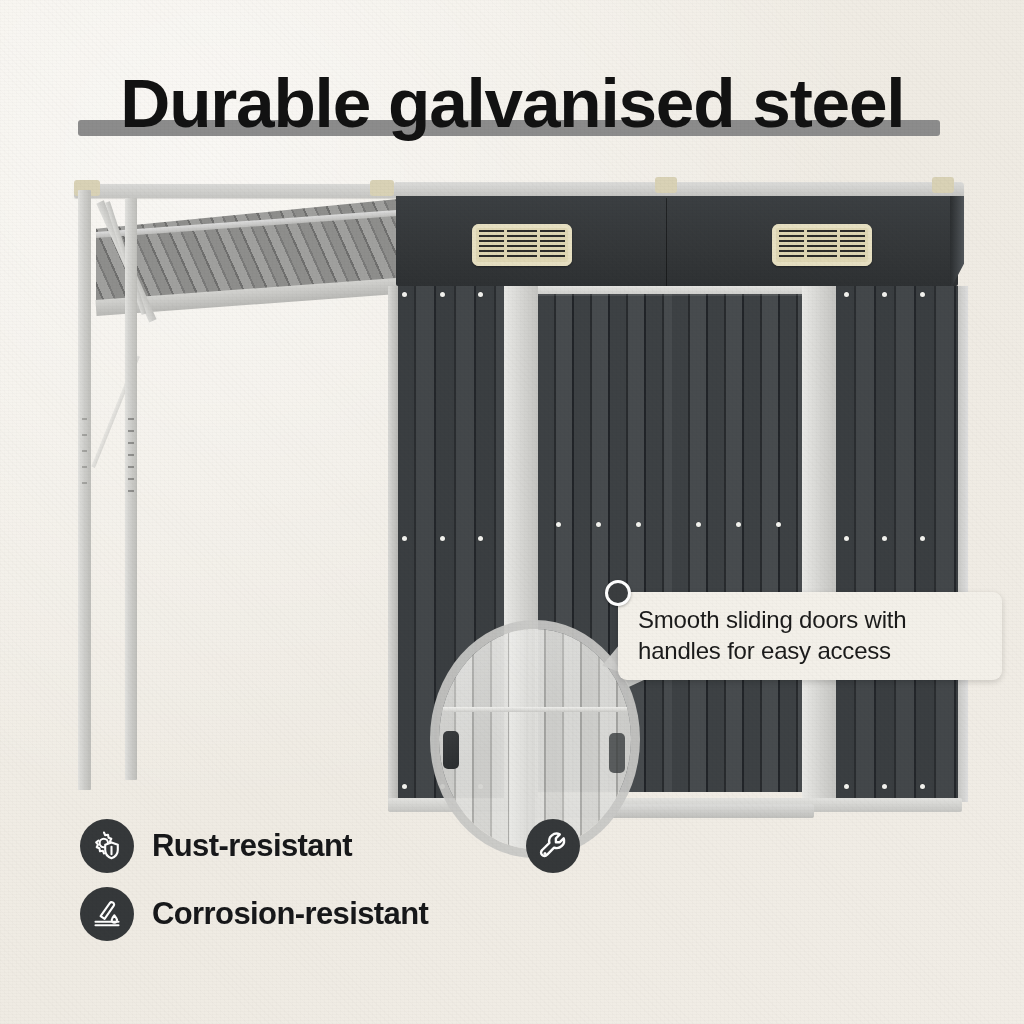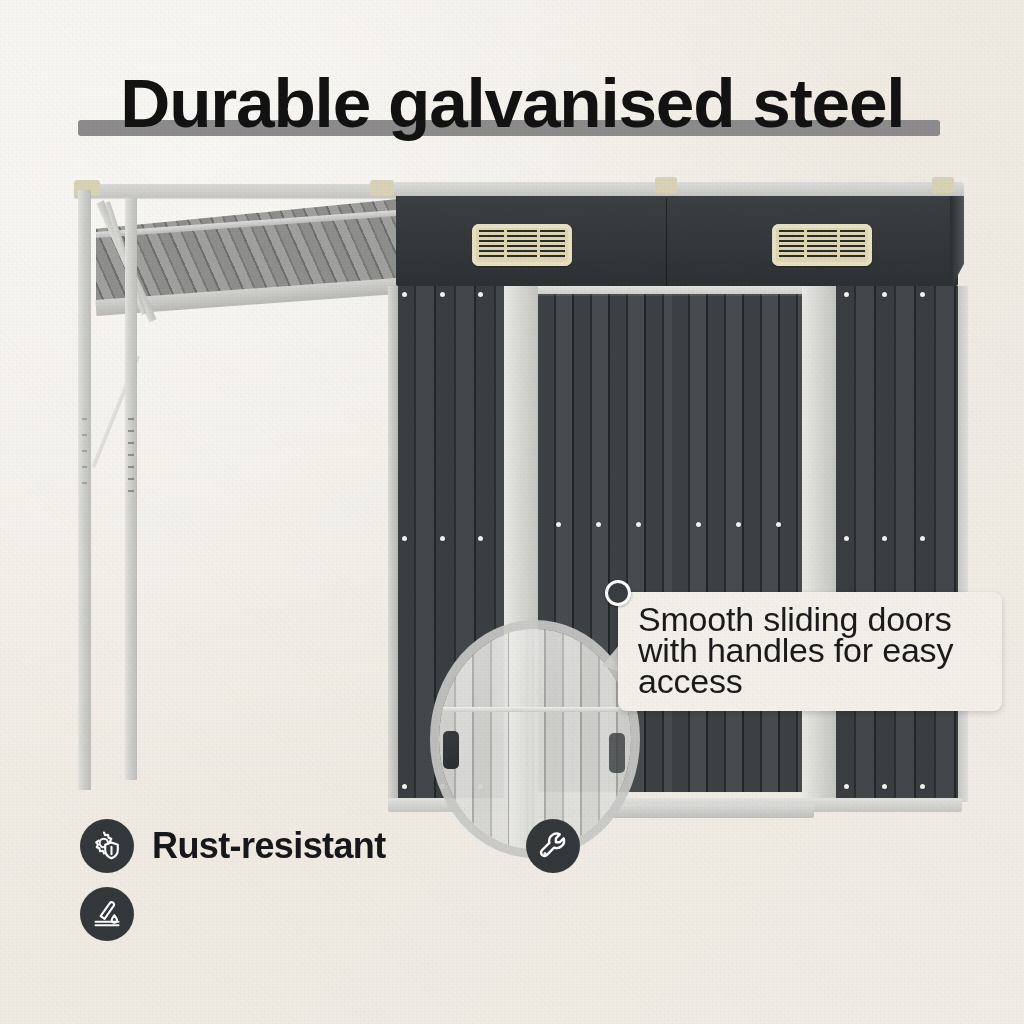--- a/index.html
+++ b/index.html
@@ -347,21 +347,21 @@
     position: absolute;
     left: 618px; top: 592px;
     width: 348px;
     padding: 12px 16px 14px 20px;
     background: #f3f0e9;
     border-radius: 9px;
     box-shadow: 0 2px 6px rgba(0,0,0,.16);
   }
   #callout-text {
     font-family: "Liberation Sans", sans-serif;
-    font-size: 34px;
+    font-size: 24px;
     line-height: 31px;
     color: #1b1b1b;
     letter-spacing: -.2px;
   }
   #callout-dot {
     position: absolute;
     left: -13px; top: -12px;
     width: 26px; height: 26px;
     border-radius: 50%;
     background: #3a3d3f;
@@ -395,21 +395,21 @@
     background: #35383a;
     display: flex;
     align-items: center;
     justify-content: center;
     flex: 0 0 auto;
   }
   .feature-icon svg { display:block; }
   .feature-label {
     font-family: "Liberation Sans", sans-serif;
     font-weight: 700;
-    font-size: 36px;
+    font-size: 31px;
     letter-spacing: -.6px;
     color: #17181a;
     white-space: nowrap;
   }
 </style>
 </head>
 <body>
 
 <div id="stage">
 
@@ -546,18 +546,19 @@
 
 
     <div class="feature">
       <span class="feature-icon">
         <svg width="34" height="34" viewBox="0 0 34 34" fill="none" stroke="#ffffff" stroke-width="2.1" stroke-linecap="round" stroke-linejoin="round">
           <path d="M10.6 19.2L19.8 6.1c1.2-1.7 3.2-.4 3.2-.4s2 1.3.8 3L14.6 21.8z"></path>
           <path d="M24.4 18.3c1.6 2 2.5 3.2 2.5 4.4a2.6 2.6 0 1 1-5.1 0c0-1.2.9-2.4 2.6-4.4z" fill="#35383a"></path>
           <path d="M5.5 24.8h23M5.5 28.2h23"></path>
         </svg>
       </span>
+      <span class="feature-label">Corrosion-resistant</span>
     </div>
 
   </div>
 
   <div id="grain"></div>
 </div>
 
 </body></html>

